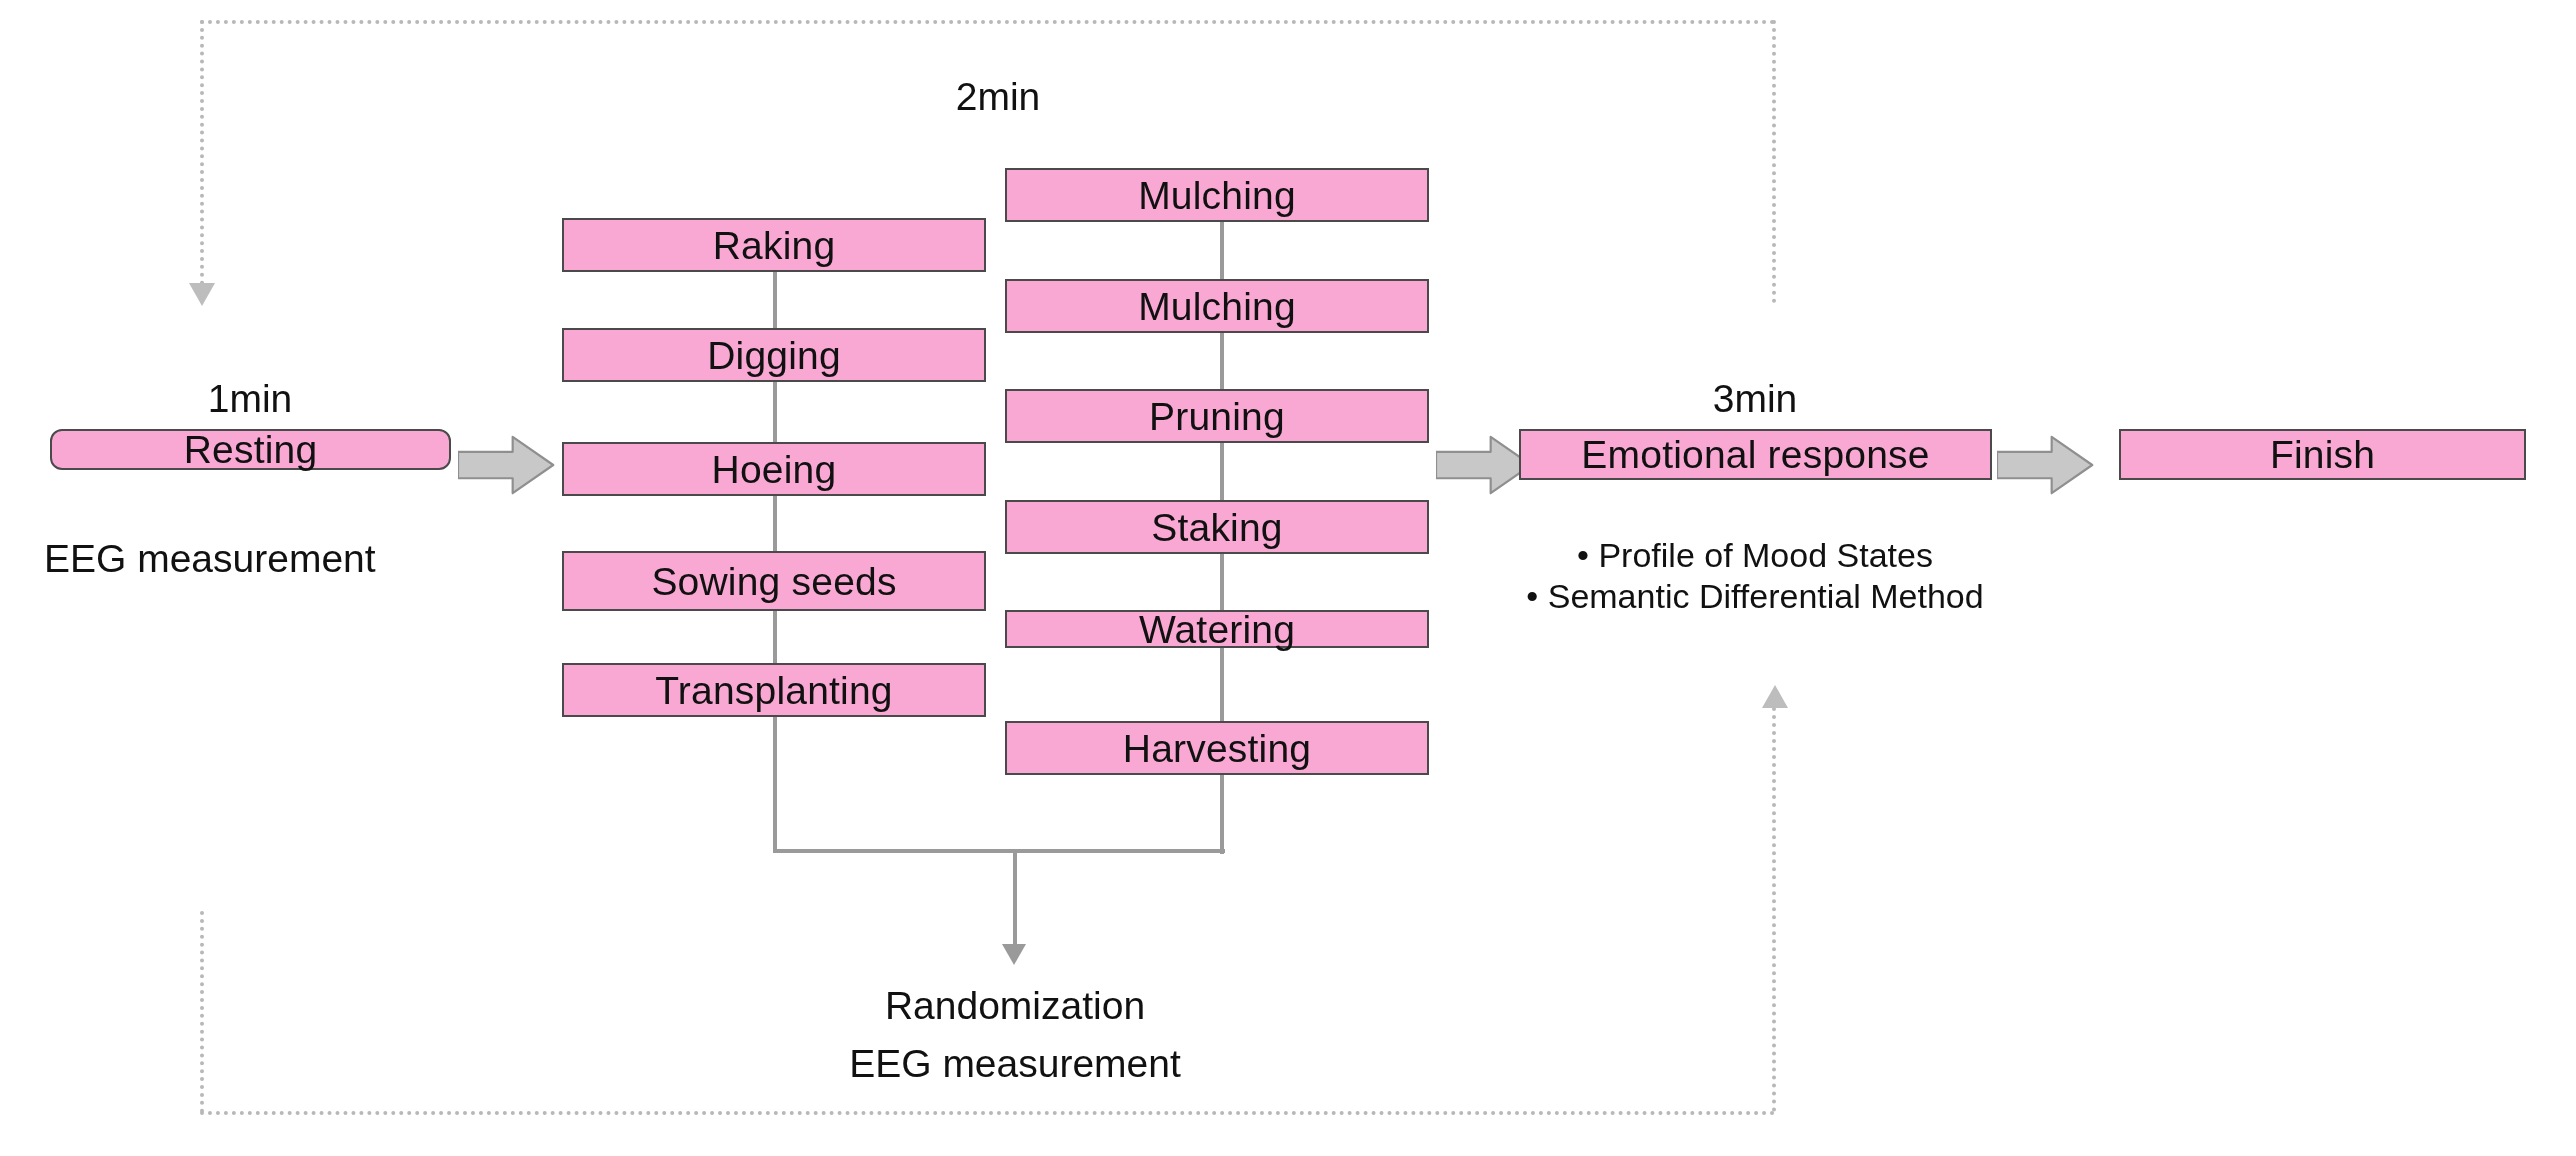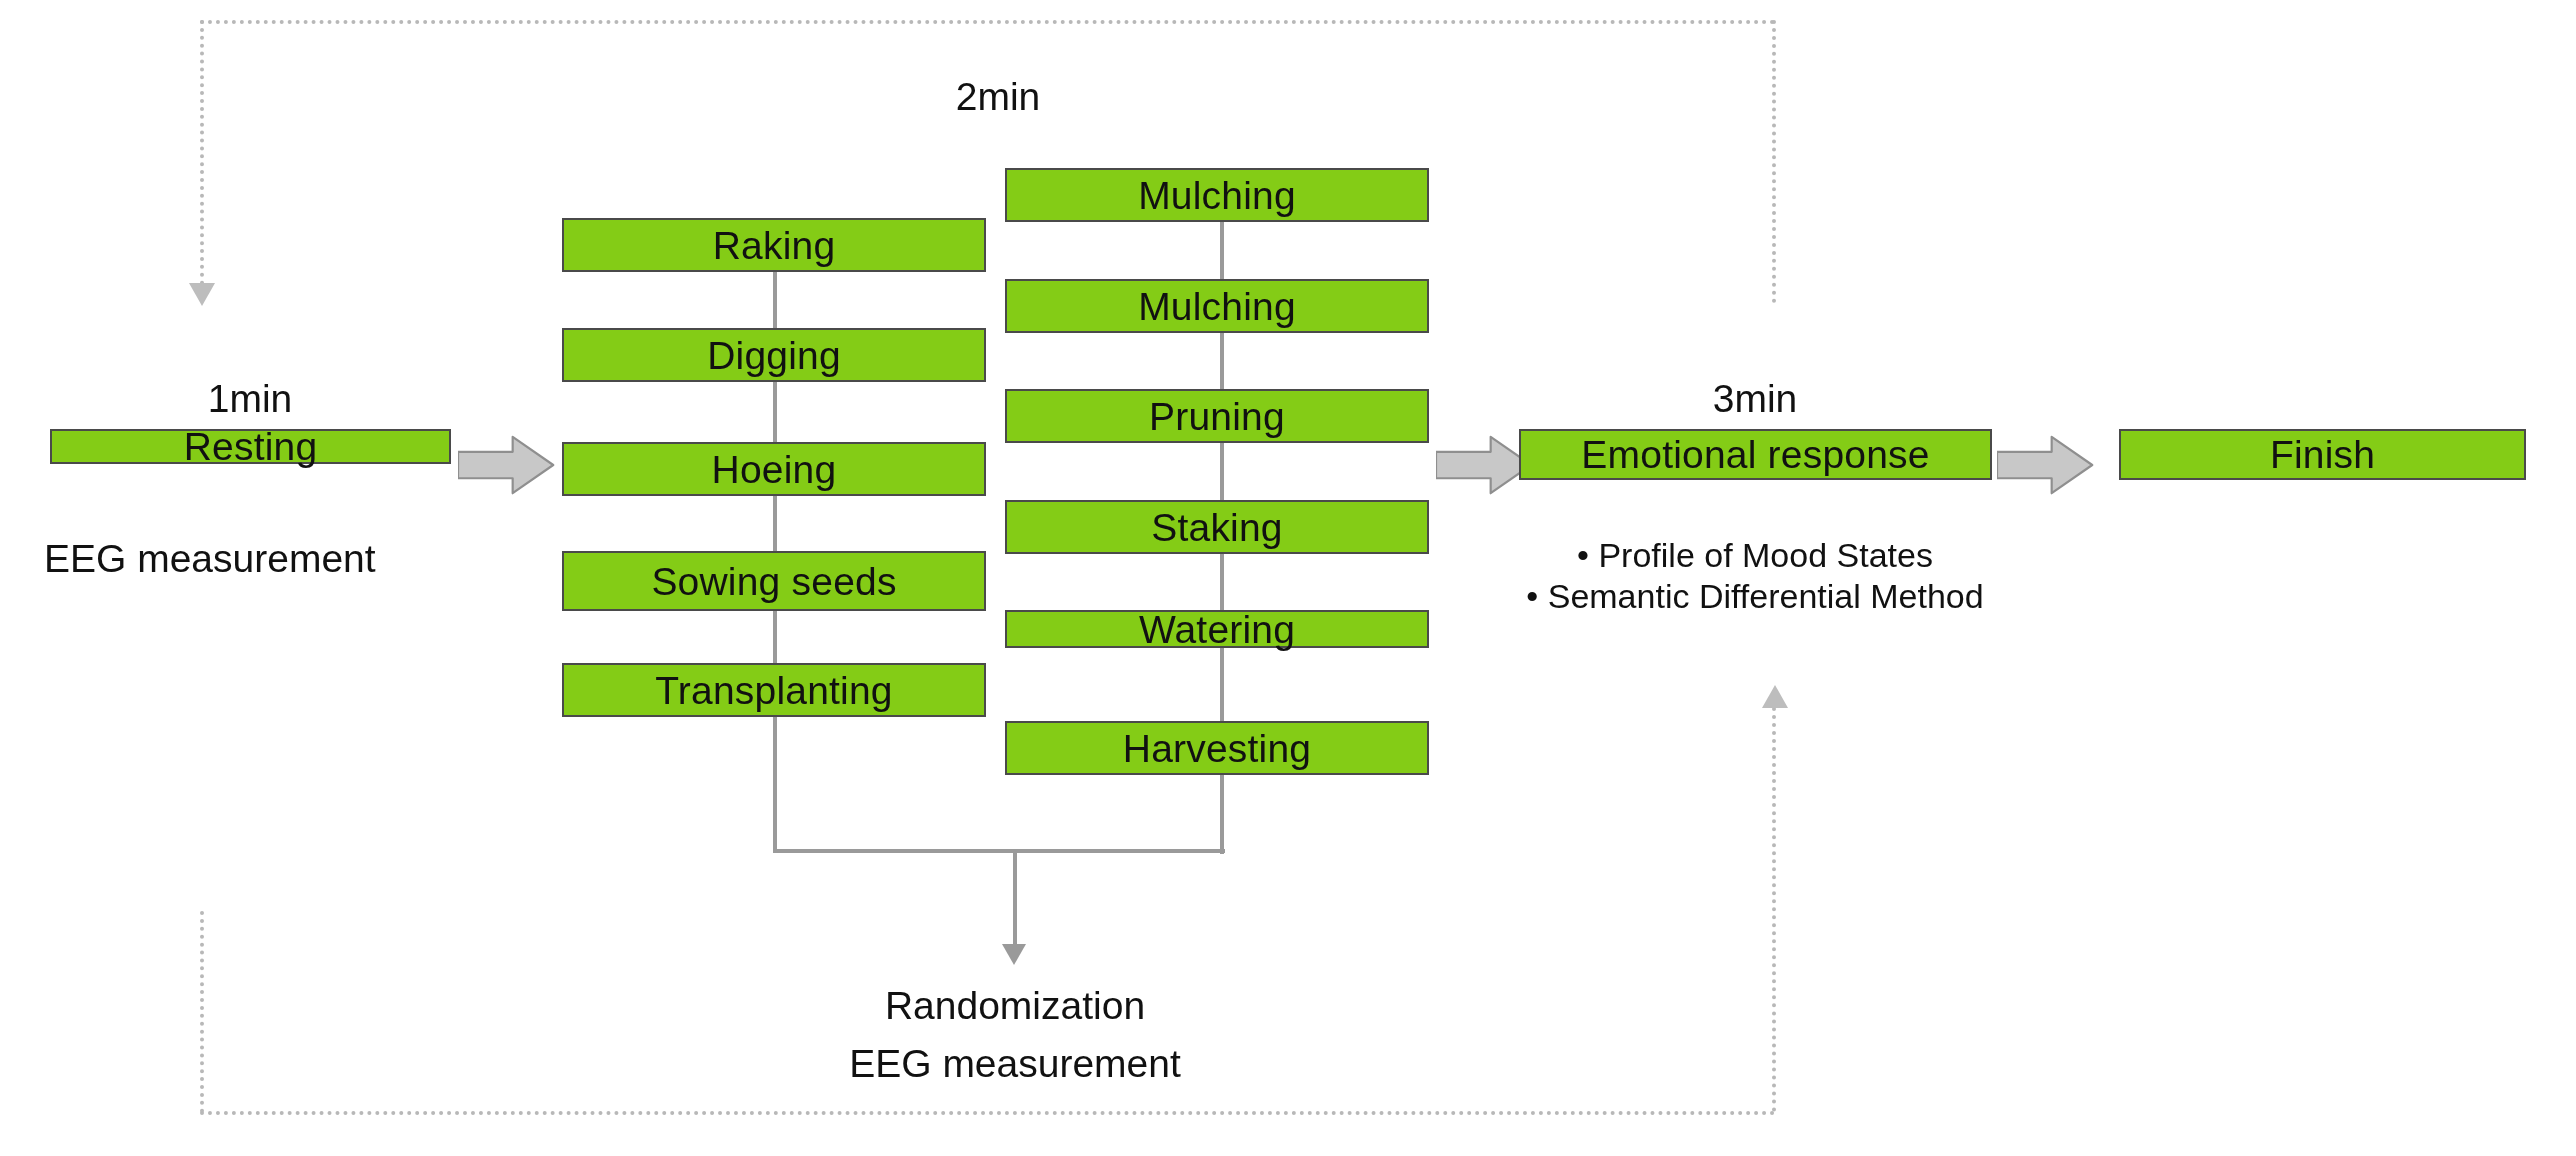--- a/index.html
+++ b/index.html
@@ -16,21 +16,21 @@
     width: 2576px;
     height: 1157px;
     background: #ffffff;
     overflow: hidden;
   }
 
   
   .pbox {
     position: absolute;
     box-sizing: border-box;
-    background: #84cc16;
+    background: #f9a8d4;
     border: 2.7px solid #4a4a4a;
     display: flex;
     align-items: center;
     justify-content: center;
     font-size: 39px;
     line-height: 1;
     color: #111111;
     letter-spacing: 0.2px;
     z-index: 6;
   }
@@ -129,21 +129,21 @@
 
   <div class="dot-h" style="left:200px; top:1111px; width:1576px;"></div>
   <div class="dot-v" style="left:200px; top:911px; height:202px;"></div>
   <div class="dot-v" style="left:1772px; top:707px; height:405px;"></div>
   <div class="dot-arrow-up" style="left:1762px; top:685px;"></div>
 
   <div class="tlabel center" style="left:998px; top:73px;">2min</div>
 
   <div class="tlabel center" style="left:250px; top:375px;">1min</div>
 
-  <div class="pbox" style="left:50px; top:429px; width:401px; height:35px;">
+  <div class="pbox" style="left:50px; top:429px; width:401px; height:41px;border-radius:12px;">
     <span>Resting</span>
   </div>
 
   <div class="tlabel" style="left:44px; top:535px;">EEG measurement</div>
 
   <div class="block-arrow" style="left:458px; top:435px; width:97px; height:60px;">
     <svg width="97" height="60" viewBox="0 0 110 68">
       <polygon points="0,19 62,19 62,2 108,34 62,66 62,49 0,49" fill="#c8c8c8" stroke="#8f8f8f" stroke-width="2.5" stroke-linejoin="round"></polygon>
     </svg>
   </div>

